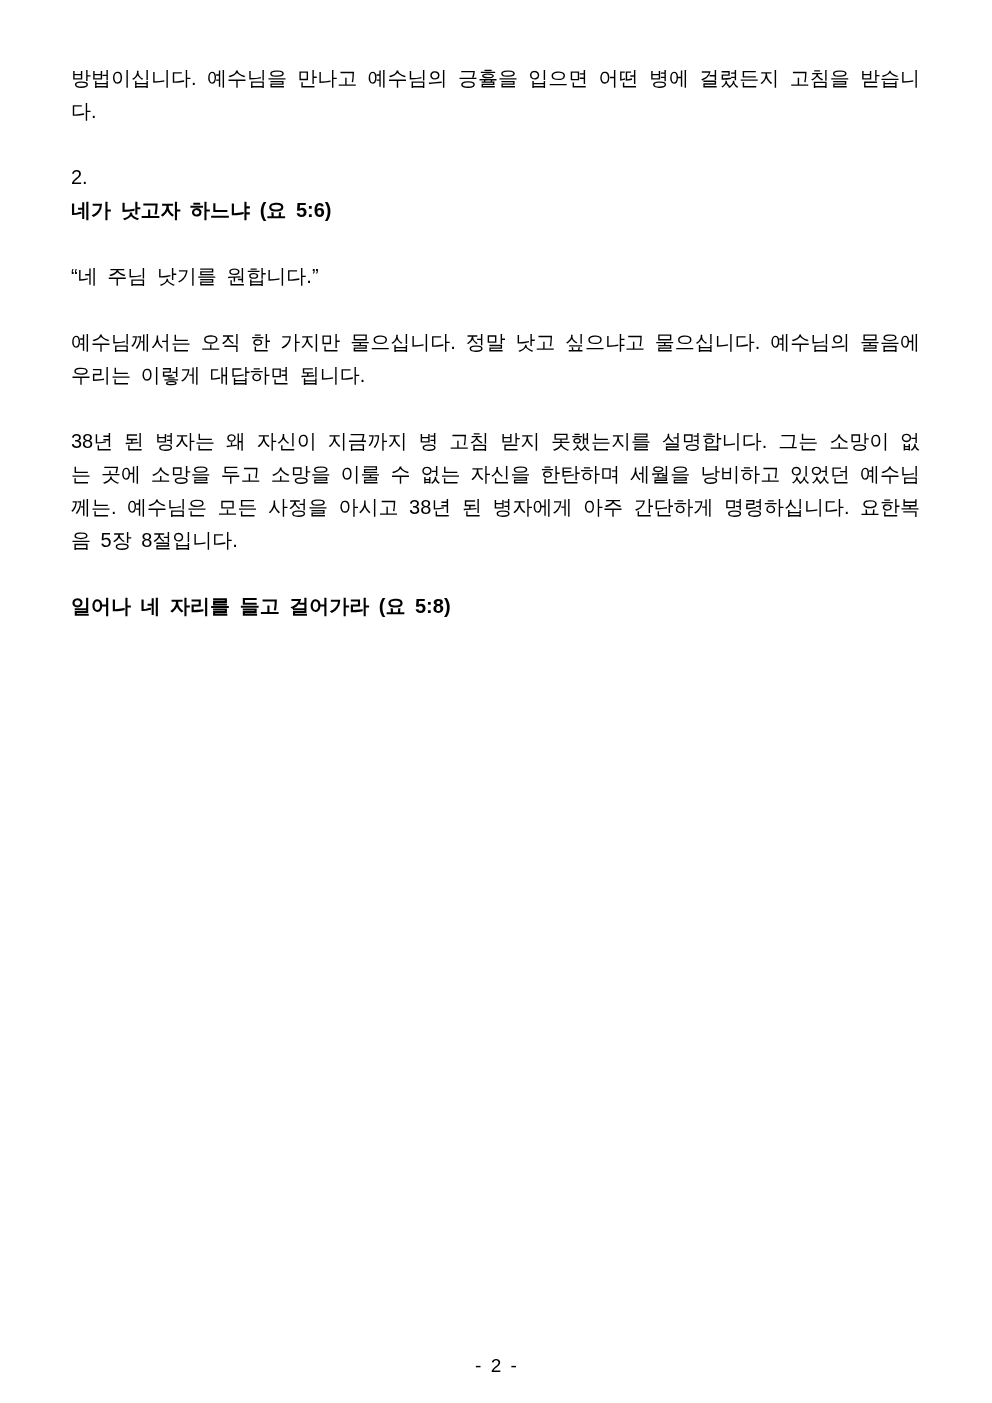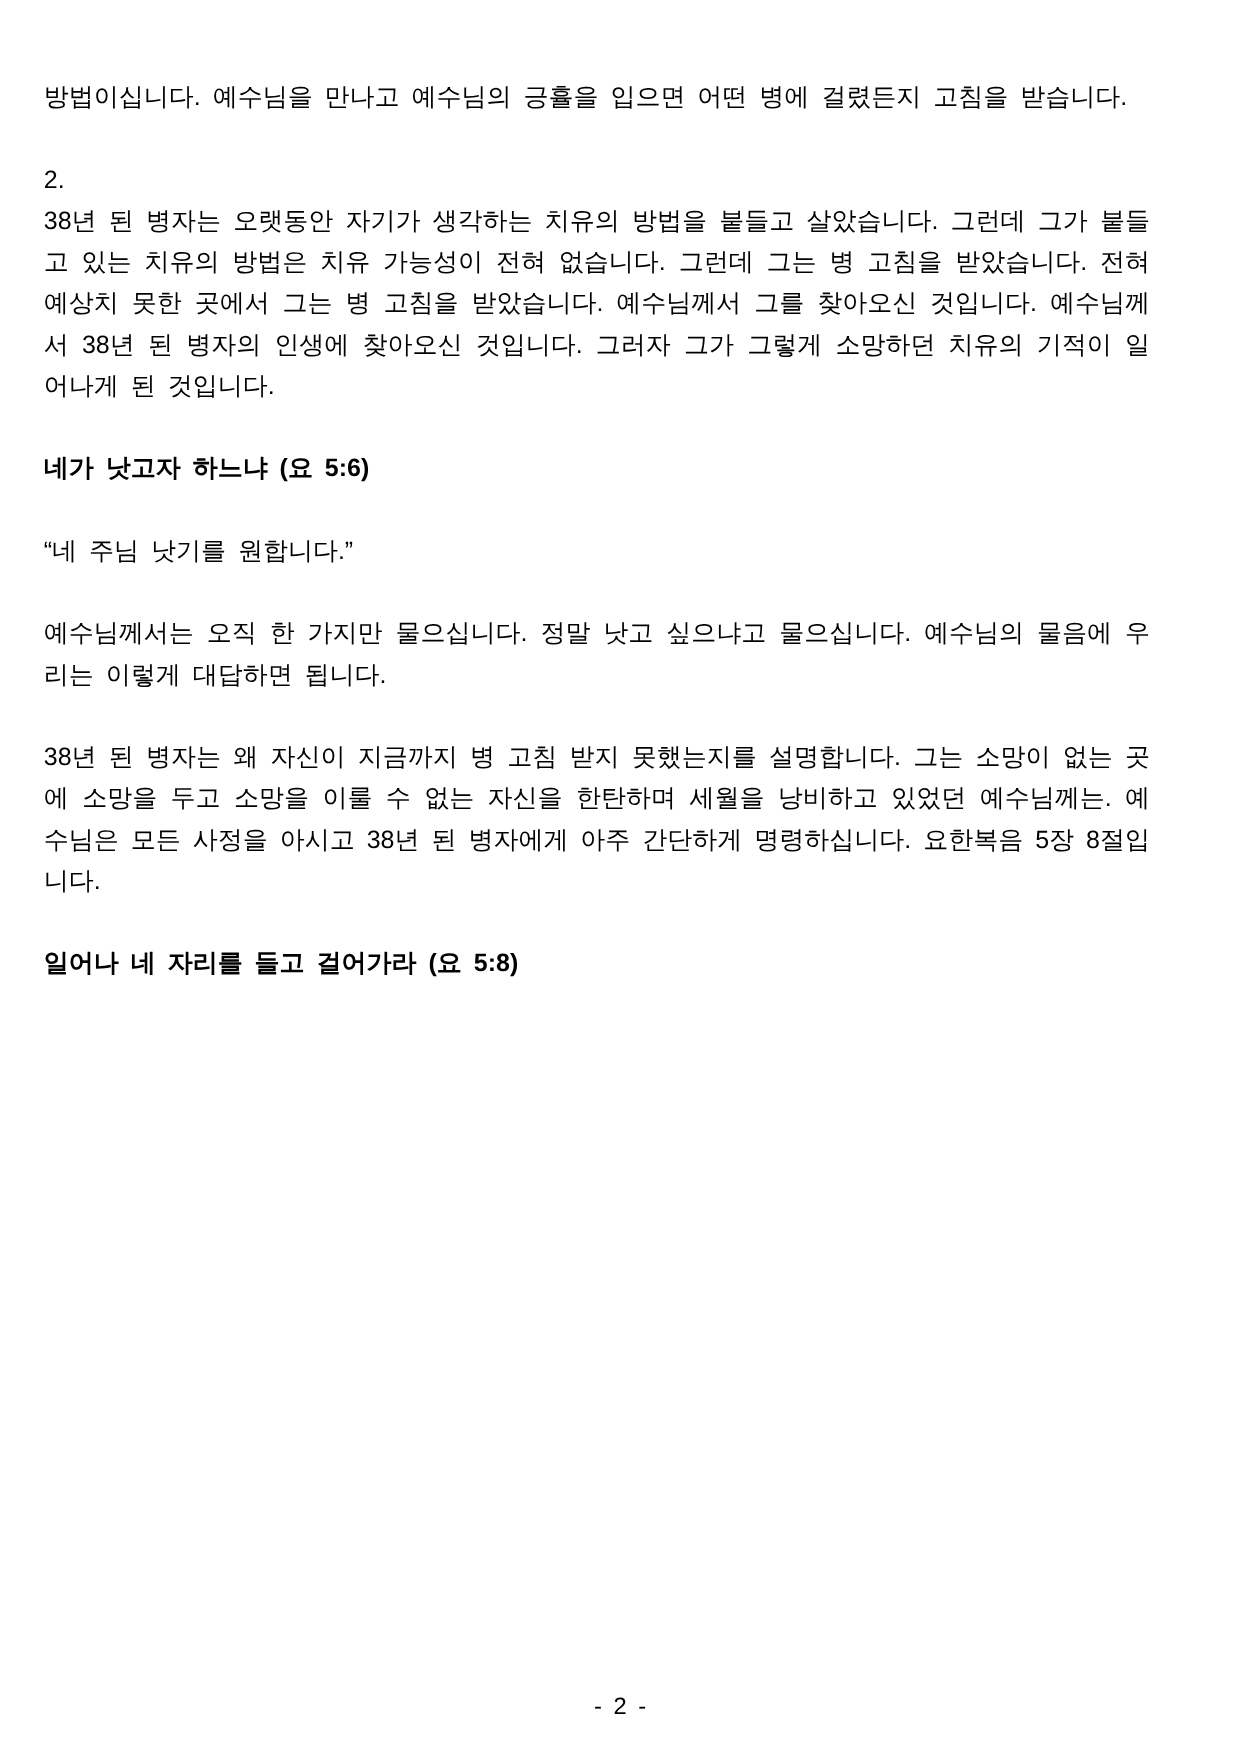--- a/index.html
+++ b/index.html
@@ -10,21 +10,21 @@
   .page {
     position: relative;
     width: 992px;
     height: 1403px;
     box-sizing: border-box;
     background: #ffffff;
     color: #000000;
     font-family: "Liberation Sans", "DejaVu Sans", sans-serif;
     font-size: 20px;
     line-height: 33px;
-    padding: 62px 72px 0 35px;
+    padding: 62px 72px 0 71px;
     overflow: hidden;
   }
   .block {
     margin: 0 0 33px 0;
     text-align: justify;
     word-spacing: 4px;
   }
   .block.no-gap {
     margin-bottom: 0;
   }
@@ -44,21 +44,20 @@
 </style>
 </head>
 <body>
 
 <div class="page">
 
   <p class="block">방법이십니다. 예수님을 만나고 예수님의 긍휼을 입으면 어떤 병에 걸렸든지 고침을 받습니다.</p>
 
   <p class="block no-gap">2.</p>
 
-  <p class="block">38년 된 병자는 오랫동안 자기가 생각하는 치유의 방법을 붙들고 살았습니다. 그런데 그가 붙들고 있는 치유의 방법은 치유 가능성이 전혀 없습니다. 그런데 그는 병 고침을 받았습니다. 전혀 예상치 못한 곳에서 그는 병 고침을 받았습니다. 예수님께서 그를 찾아오신 것입니다. 예수님께서 38년 된 병자의 인생에 찾아오신 것입니다. 그러자 그가 그렇게 소망하던 치유의 기적이 일어나게 된 것입니다.</p>
 
 
   <p class="block verse-heading">네가 낫고자 하느냐 (요 5:6)</p>
 
   <p class="block">“네 주님 낫기를 원합니다.”</p>
 
   <p class="block">예수님께서는 오직 한 가지만 물으십니다. 정말 낫고 싶으냐고 물으십니다. 예수님의 물음에 우리는 이렇게 대답하면 됩니다.</p>
 
 
 

